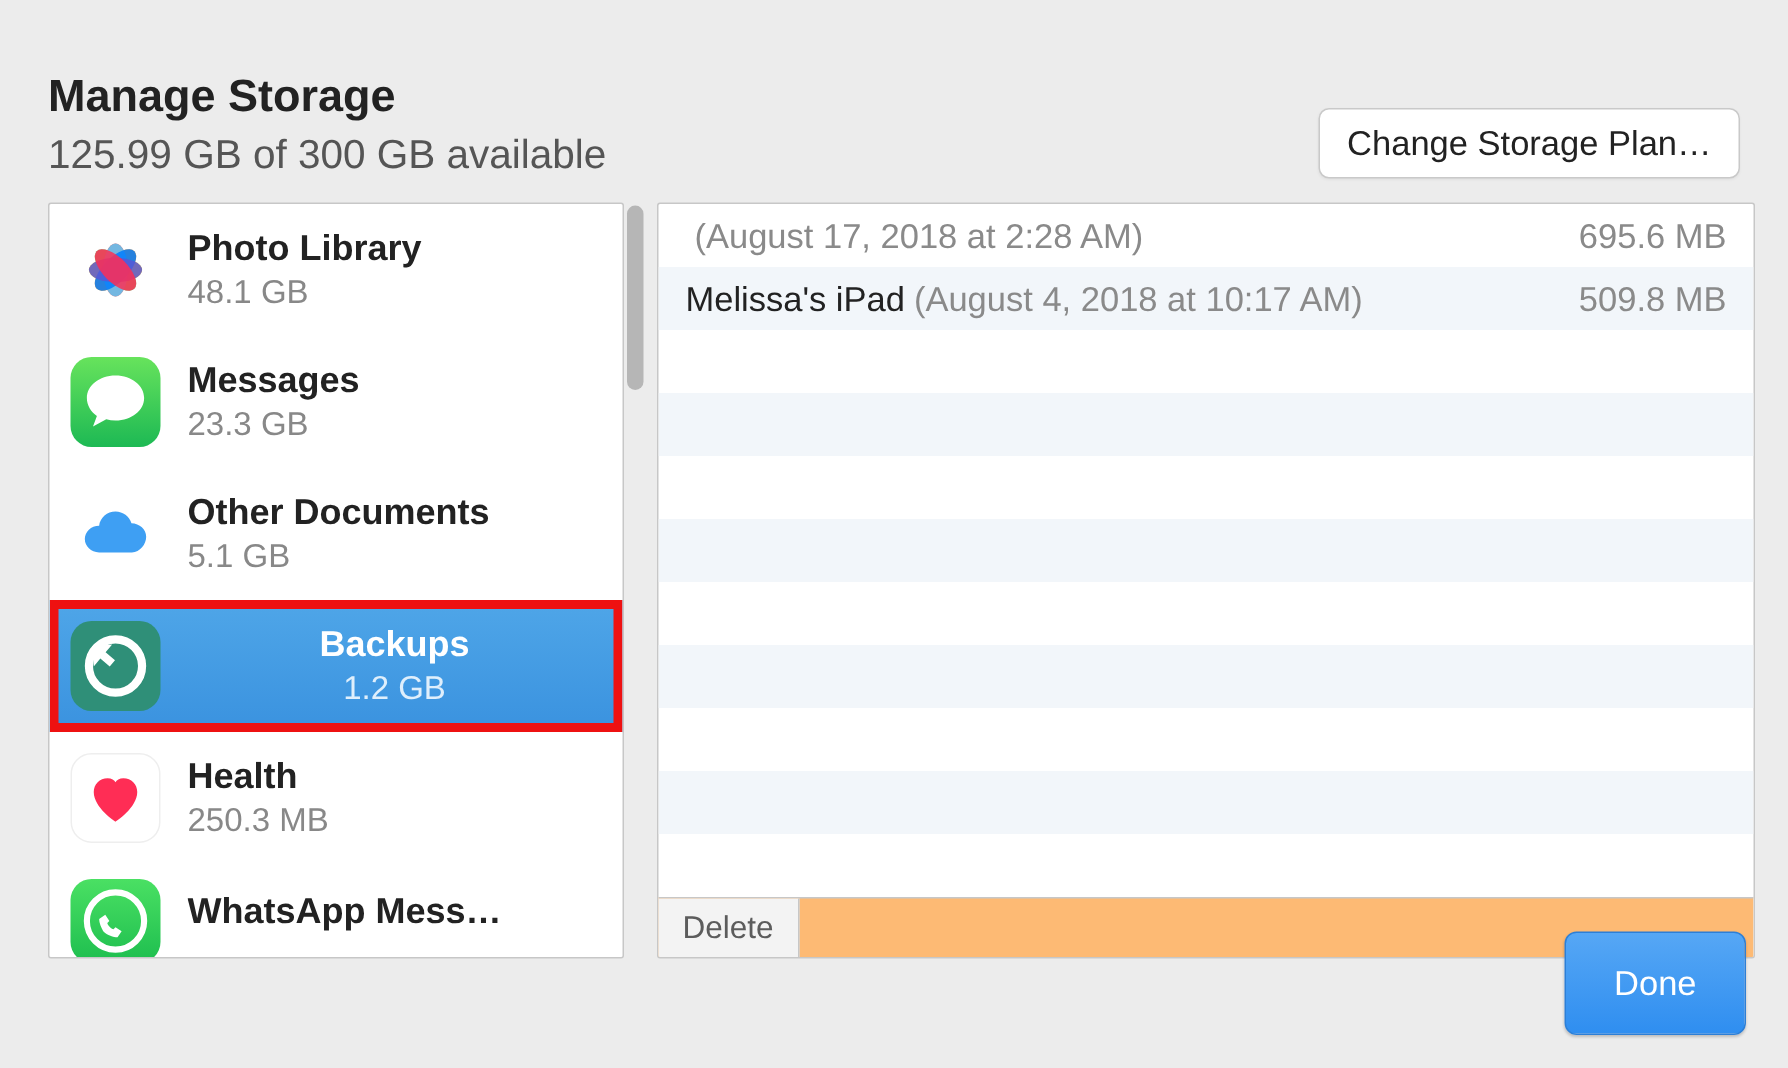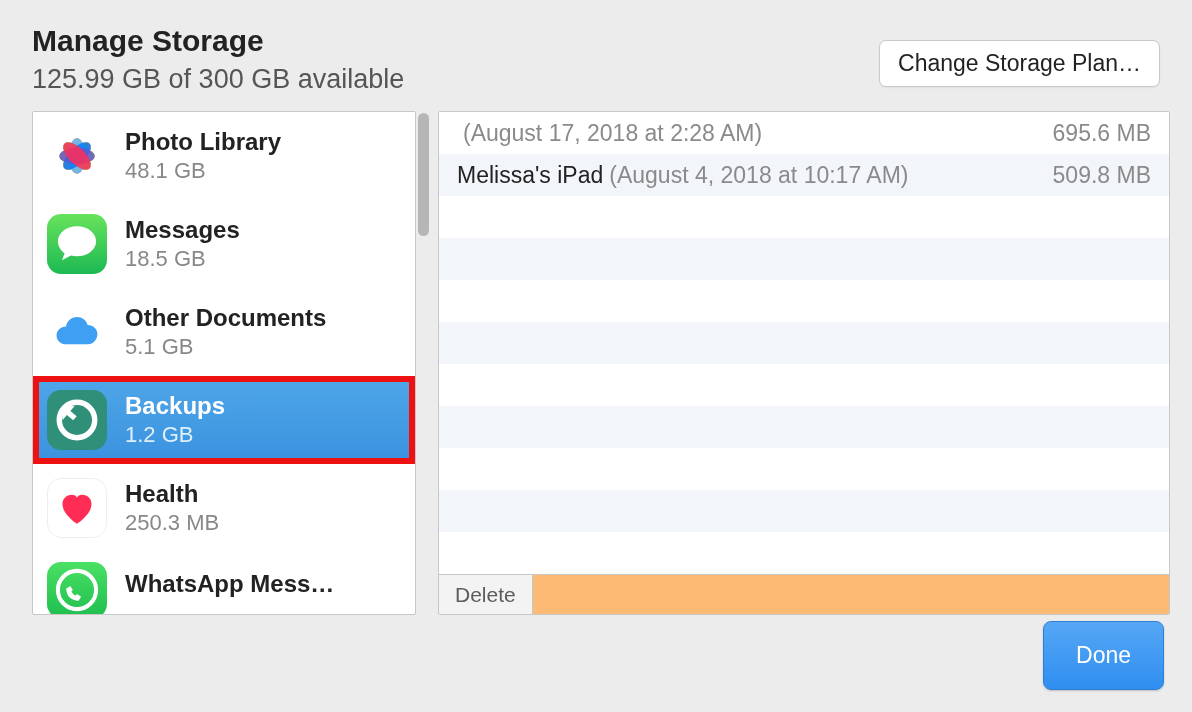--- a/index.html
+++ b/index.html
@@ -8,21 +8,22 @@
     background: #ececec;
     width: 1192px;
     height: 712px;
     overflow: hidden;
     position: relative;
   }
   .header {
     padding: 24px 32px 10px 32px;
     display: flex;
     justify-content: space-between;
-    align-items: center;
+    align-items: flex-end;
+    margin-top: 24px;
   }
   .header-left { }
   .title {
     font-size: 30px;
     font-weight: 700;
     color: #222;
     margin-bottom: 6px;
   }
   .subtitle {
     font-size: 27px;
@@ -90,20 +91,21 @@
     overflow: hidden;
     text-overflow: ellipsis;
   }
   .item-size {
     font-size: 22px;
     color: #888;
     margin-top: 2px;
   }
   .sidebar-item.selected {
     background: linear-gradient(#4fa6e8, #3a92df);
+    text-align: center;
   }
   .sidebar-item.selected .item-label { color: #fff; }
   .sidebar-item.selected .item-size  { color: #dfeffc; }
   .sidebar-item.highlighted {
     box-shadow: inset 0 0 0 6px #e11;
   }
   .sidebar-item.last { height: 66px; align-items: flex-start; padding-top: 4px; }
   .sidebar-item.last .icon-box { height: 56px; margin-top: 6px; }
   .sidebar-item.last .item-text { padding-top: 14px; }
 
@@ -215,21 +217,21 @@
       </div>
 
       <div class="sidebar-item">
         <div class="icon-box" style="background:linear-gradient(#67e35c,#1db954);">
           <svg viewBox="0 0 44 44">
               <path fill="#fff" d="M22 9c8 0 14 5 14 11s-6 11-14 11c-1.6 0-3.1-.2-4.5-.6L11 34l1.9-5.2C10 26.8 8 23.6 8 20 8 14 14 9 22 9z"></path>
             </svg>
         </div>
         <div class="item-text">
           <div class="item-label">Messages</div>
-          <div class="item-size">18.5 GB</div>
+          <div class="item-size">23.3 GB</div>
         </div>
       </div>
 
       <div class="sidebar-item">
         <div class="icon-box">
           <svg viewBox="0 0 44 44">
               <path fill="#3e9ff3" d="M30 31H14c-4 0-7-3-7-6.5S10 18 14 18c.4-4 4-7 8-7 3.7 0 6.8 2.4 7.8 5.8 4 .1 7.2 3 7.2 6.6S34 31 30 31z"></path>
             </svg>
         </div>
         <div class="item-text">

